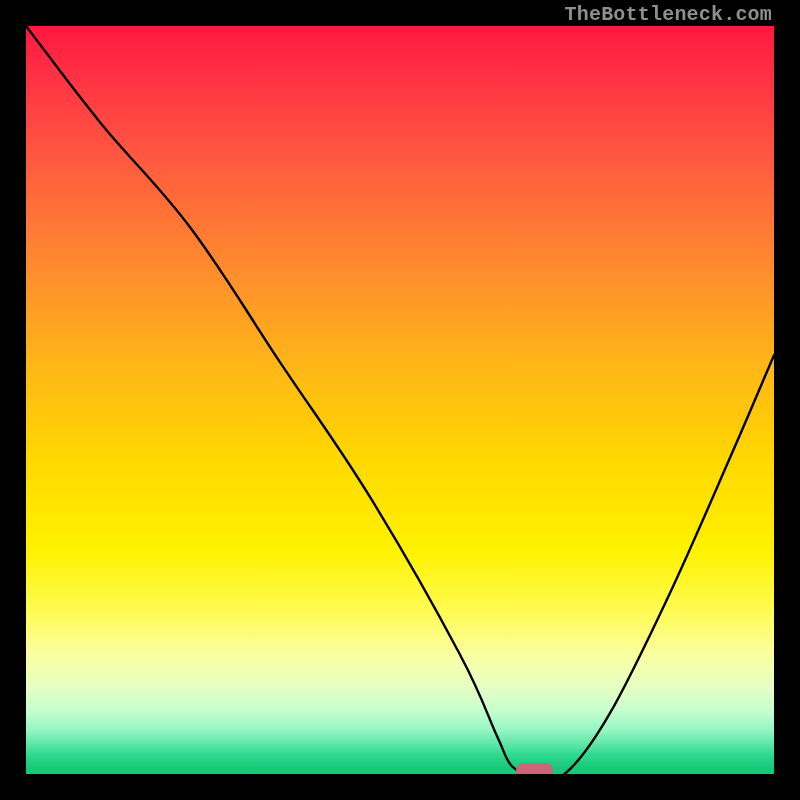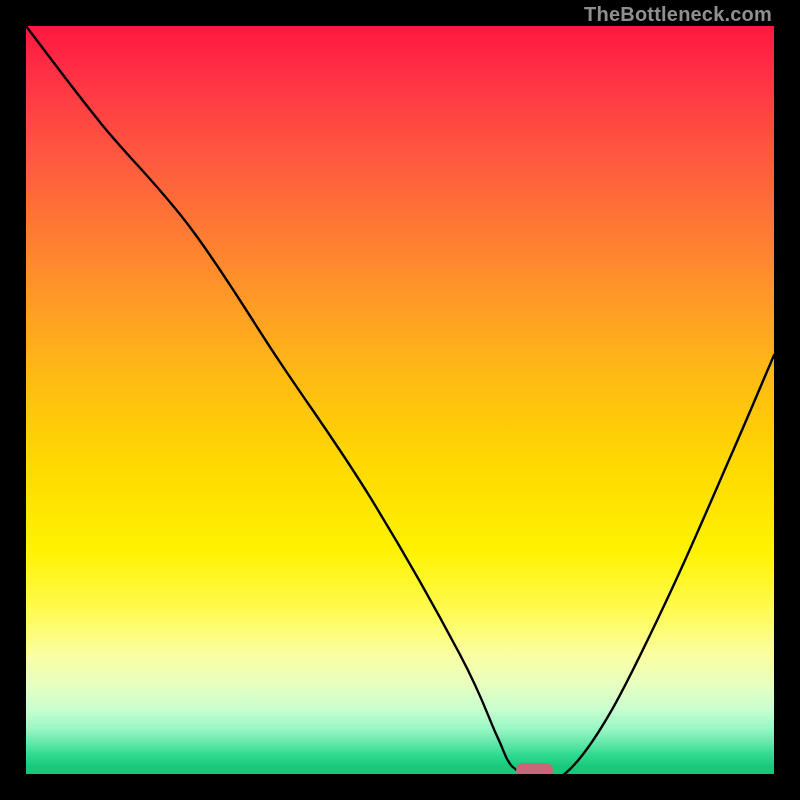--- a/index.html
+++ b/index.html
@@ -54,21 +54,21 @@
   }
   .marker {
     position: absolute;
     border-radius: 9px;
     background: #cc6577;
   }
   .watermark {
     position: absolute;
     top: 3px;
     right: 28px;
-    font-family: Liberation Sans, sans-serif;
+    font-family: Liberation Mono, monospace;
     font-size: 20px;
     font-weight: 600;
     color: #8f8f8f;
     letter-spacing: 0.2px;
     user-select: none;
     text-align: right;
   }
 </style>
 </head>
 <body>

